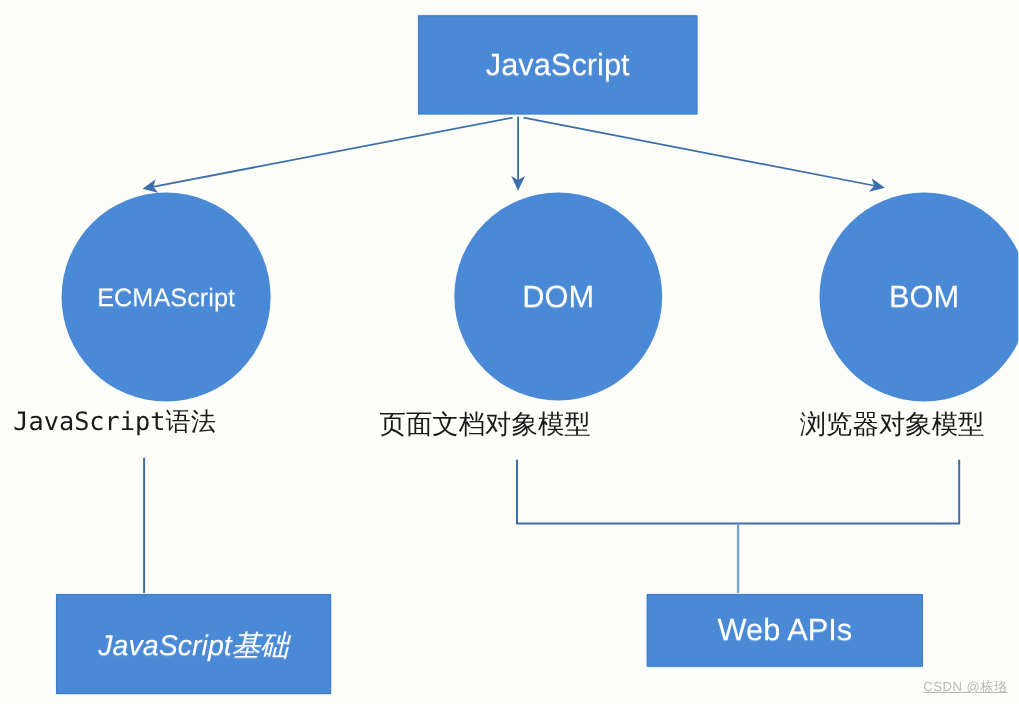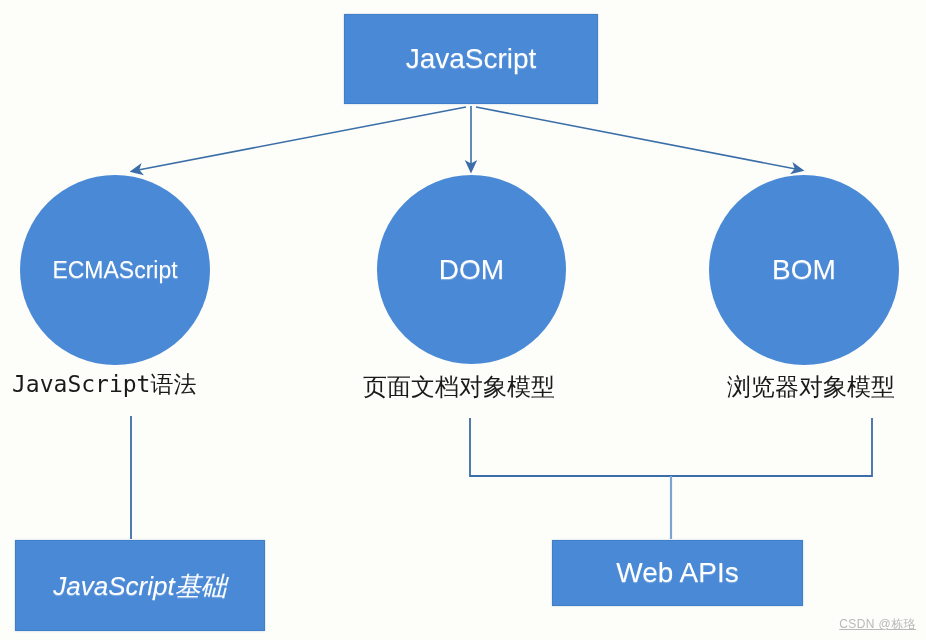--- a/index.html
+++ b/index.html
@@ -26,20 +26,21 @@
   .node {
     position: absolute;
     background: #4a89d6;
     display: flex;
     align-items: center;
     justify-content: center;
     color: #ffffff;
     text-align: center;
     box-sizing: border-box;
     z-index: 2;
+    margin-left: 36px;
   }
   .node-box {
     border: 1px solid #3f7ec9;
     box-shadow: 0 0 2px rgba(120,150,190,0.45);
   }
   .node-circle {
     border-radius: 50%;
   }
   .node-label {
     text-shadow: 0 1px 1px rgba(255,255,255,0.35);
@@ -91,21 +92,21 @@
     white-space: nowrap;
     z-index: 2;
   }
   #caption-ecmascript {
     left: 12px;
     top: 373px;
     font-family: "DejaVu Sans Mono", "Liberation Mono", monospace;
     font-size: 23px;
   }
   #caption-dom {
-    left: 363px;
+    left: 345px;
     top: 375px;
   }
   #caption-bom {
     left: 727px;
     top: 375px;
   }
 
   
   #box-js-basics {
     left: 15px;

